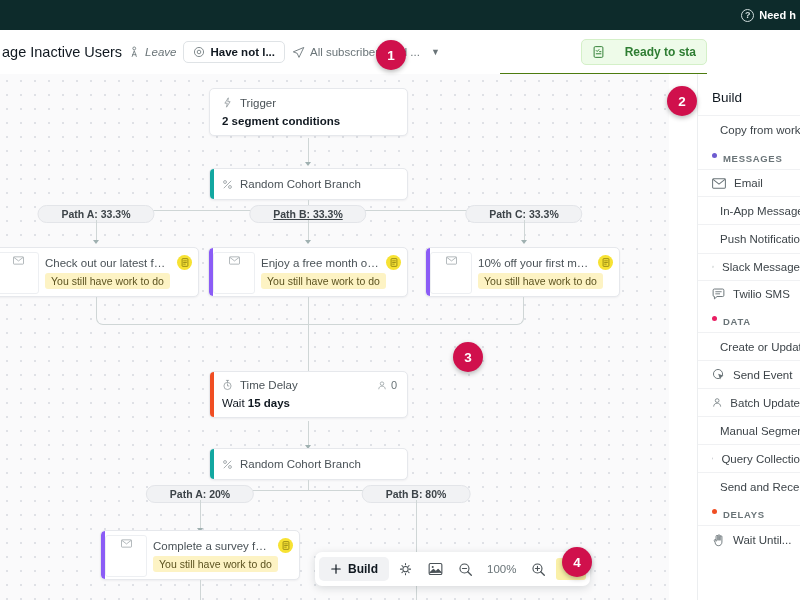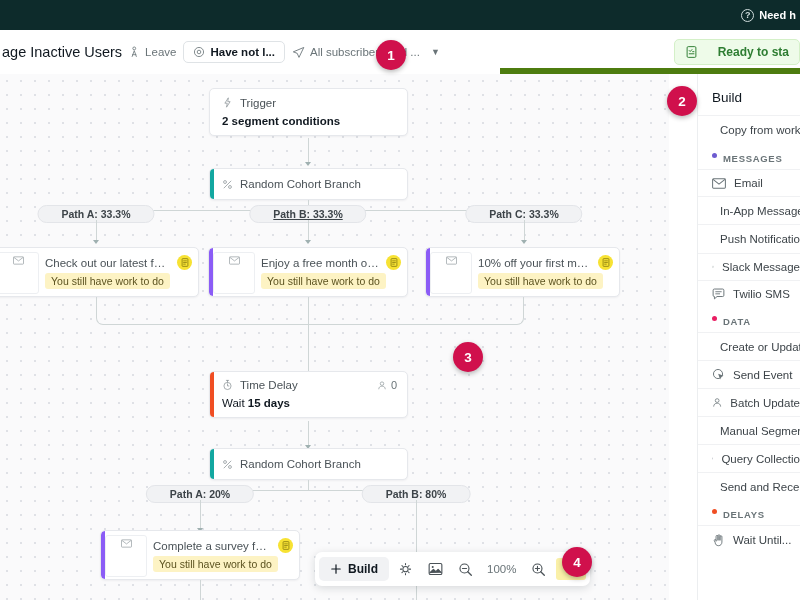--- a/index.html
+++ b/index.html
@@ -25,37 +25,37 @@
   }
   .help-circle {
     width: 13px; height: 13px; border-radius: 50%;
     border: 1.3px solid #cfdcdc; color: #cfdcdc;
     font-size: 9px; line-height: 10px; text-align: center;
     font-weight: bold; flex: none;
   }
 
   
   .header {
-    position: absolute; top: 30px; left: 0; width: 800px; height: 44px;
-    background: #ffffff; border-bottom: 6px solid #4d7c0f;
+    position: absolute; top: 30px; left: 0; width: 707px; height: 44px;
+    background: #ffffff; border-bottom: 1px solid #4d7c0f;
     z-index: 30;
   }
   .header-left {
     position: absolute; left: 0; top: 0; height: 44px;
     display: flex; align-items: center; gap: 7px;
     padding-left: 2px;
     background: #fff;
     padding-right: 60px;
   }
   .flow-title {
     font-size: 14.5px; color: #101820; font-weight: normal; white-space: nowrap;
   }
   .leave-chip {
     display: flex; align-items: center; gap: 4px;
-    font-size: 11.5px; color: #6a7478; white-space: nowrap;
+    font-size: 11.5px; color: #6a7478; white-space: nowrap; font-style: italic;
   }
   .pill-btn {
     display: flex; align-items: center; gap: 5px;
     border: 1px solid #dfe3e6; border-radius: 5px;
     padding: 4px 9px; background: #fff;
     font-size: 11.5px; color: #101820; font-weight: bold;
     white-space: nowrap;
   }
   .audience-chip {
     display: flex; align-items: center; gap: 5px;

